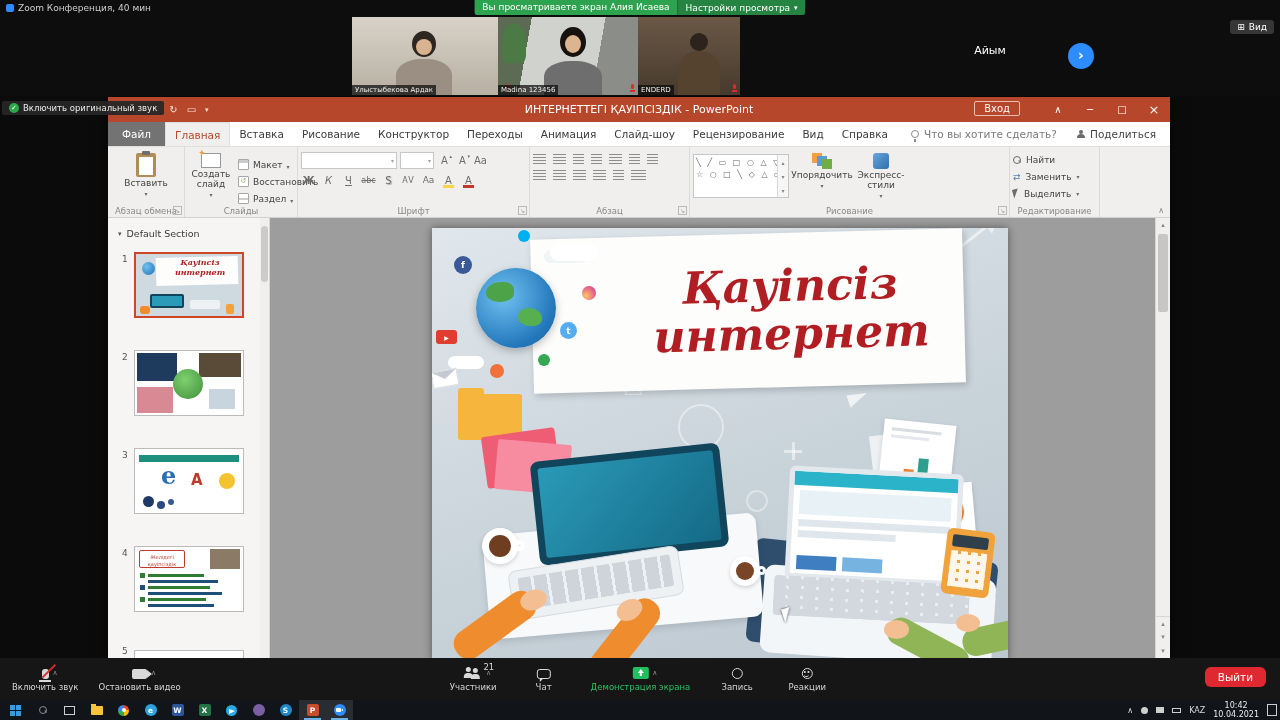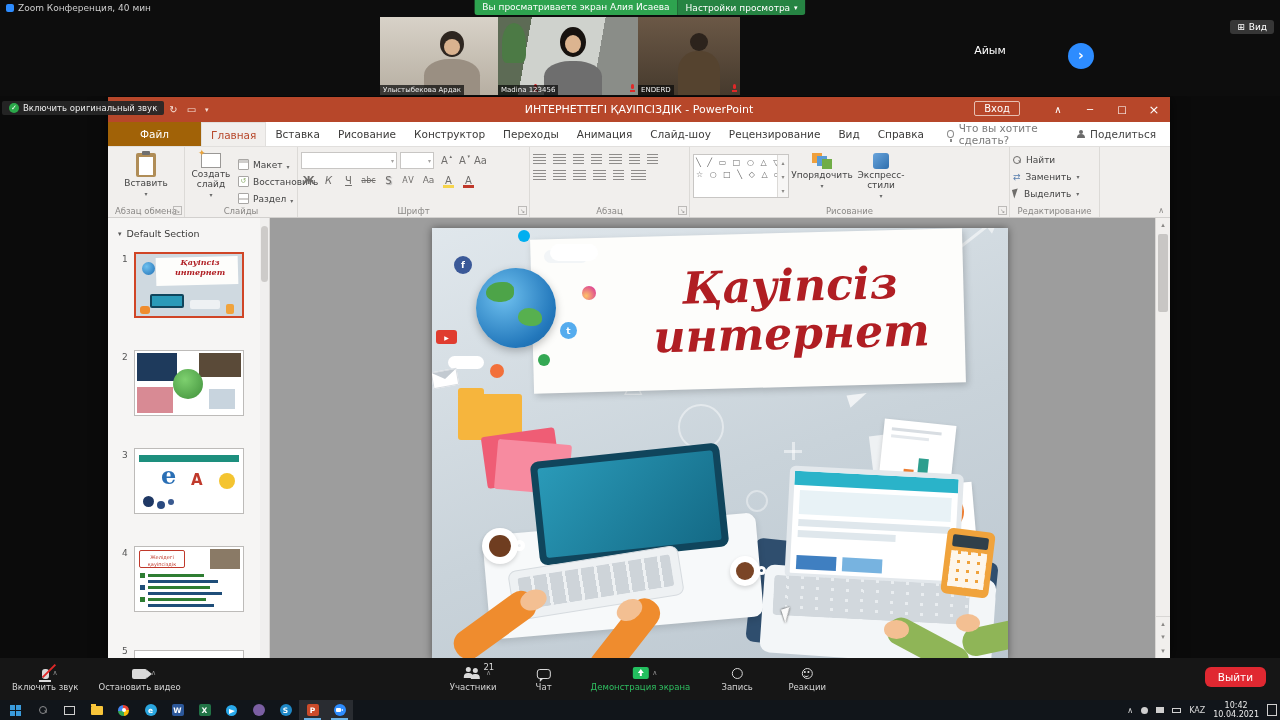--- a/index.html
+++ b/index.html
@@ -23,21 +23,21 @@
 #ppt{left:108px;top:97px;width:1062px;height:561px;background:#f1efed;z-index:10;box-shadow:0 0 14px rgba(0,0,0,.6)}
 #ppt-title{position:absolute;left:0;top:0;width:100%;height:25px;background:#b7472a;color:#fff}
 .qat{position:absolute;left:8px;top:0;height:25px;display:flex;align-items:center;gap:9px;font-size:10px;color:#f6ded5}
 #ppt-title .ttl{position:absolute;left:50%;top:6px;transform:translateX(-50%);font-size:11px;white-space:nowrap}
 #signin{position:absolute;right:150px;top:4px;border:1px solid #e7c0b2;border-radius:2px;padding:1px 9px;font-size:10px;cursor:pointer}
 .winctl{position:absolute;right:0;top:0;height:25px;display:flex}
 .winctl span{width:32px;height:25px;display:flex;align-items:center;justify-content:center;font-size:10px;cursor:pointer}
 
 #tabrow{position:absolute;left:0;top:25px;width:100%;height:25px;background:#fff;display:flex;align-items:stretch;font-size:10.5px;color:#3b3a39;border-bottom:1px solid #e1dfdd}
 .tab{display:flex;align-items:center;padding:0 9px;cursor:pointer;white-space:nowrap}
-.tab-file{background:#a16207;color:#fff;padding:0 32px}
+.tab-file{background:#737373;color:#fff;padding:0 14px}
 .tab-active{background:#f1efed;color:#b7472a;border:1px solid #e1dfdd;border-bottom:none}
 #tellme{display:flex;align-items:center;gap:5px;color:#7a7a7a;margin-left:14px;cursor:pointer}
 .bulb{width:8px;height:8px;border:1.4px solid #8a8a8a;border-radius:50%;position:relative}
 .bulb:after{content:"";position:absolute;left:2px;top:8px;width:2.4px;height:2.6px;background:#8a8a8a}
 #sharebtn{margin-left:auto;display:flex;align-items:center;gap:5px;padding:0 14px;cursor:pointer;color:#444}
 .person{width:9px;height:9px;position:relative}
 .person:before{content:"";position:absolute;left:2.5px;top:0;width:4px;height:4px;border-radius:50%;background:#6a6a6a}
 .person:after{content:"";position:absolute;left:0.5px;top:4.6px;width:8px;height:4px;border-radius:4px 4px 0 0;background:#6a6a6a}
 
 #ribbon{position:absolute;left:0;top:50px;width:100%;height:71px;background:#f1efed;border-bottom:1px solid #d2d0ce;display:flex;font-size:9px;color:#444}
@@ -124,21 +124,21 @@
   <div class="seg1">Вы просматриваете экран Алия Исаева</div>
   <div class="seg2">
     <span>Настройки просмотра</span>
     <span style="font-size:7px">▾</span>
   </div>
 </div>
 
 <div class="abs" id="strip">
 
 
-  <div class="vtile" style="left:380px;width:161px;background:linear-gradient(#d8d2c8,#b7afa2)">
+  <div class="vtile" style="left:352px;width:161px;background:linear-gradient(#d8d2c8,#b7afa2)">
     <div class="head" style="left:60px;top:14px;width:24px;height:26px;background:#2e2620"></div>
     <div class="head" style="left:64px;top:22px;width:16px;height:16px;background:#d9b28f"></div>
     <div class="torso" style="left:44px;top:42px;width:56px;height:36px;background:#9a8f82"></div>
     <div class="vname">Улыстыбекова Ардак</div>
     <div class="redmic">
         <span class="b"></span>
         <span class="s"></span>
       </div>
   </div>
 

